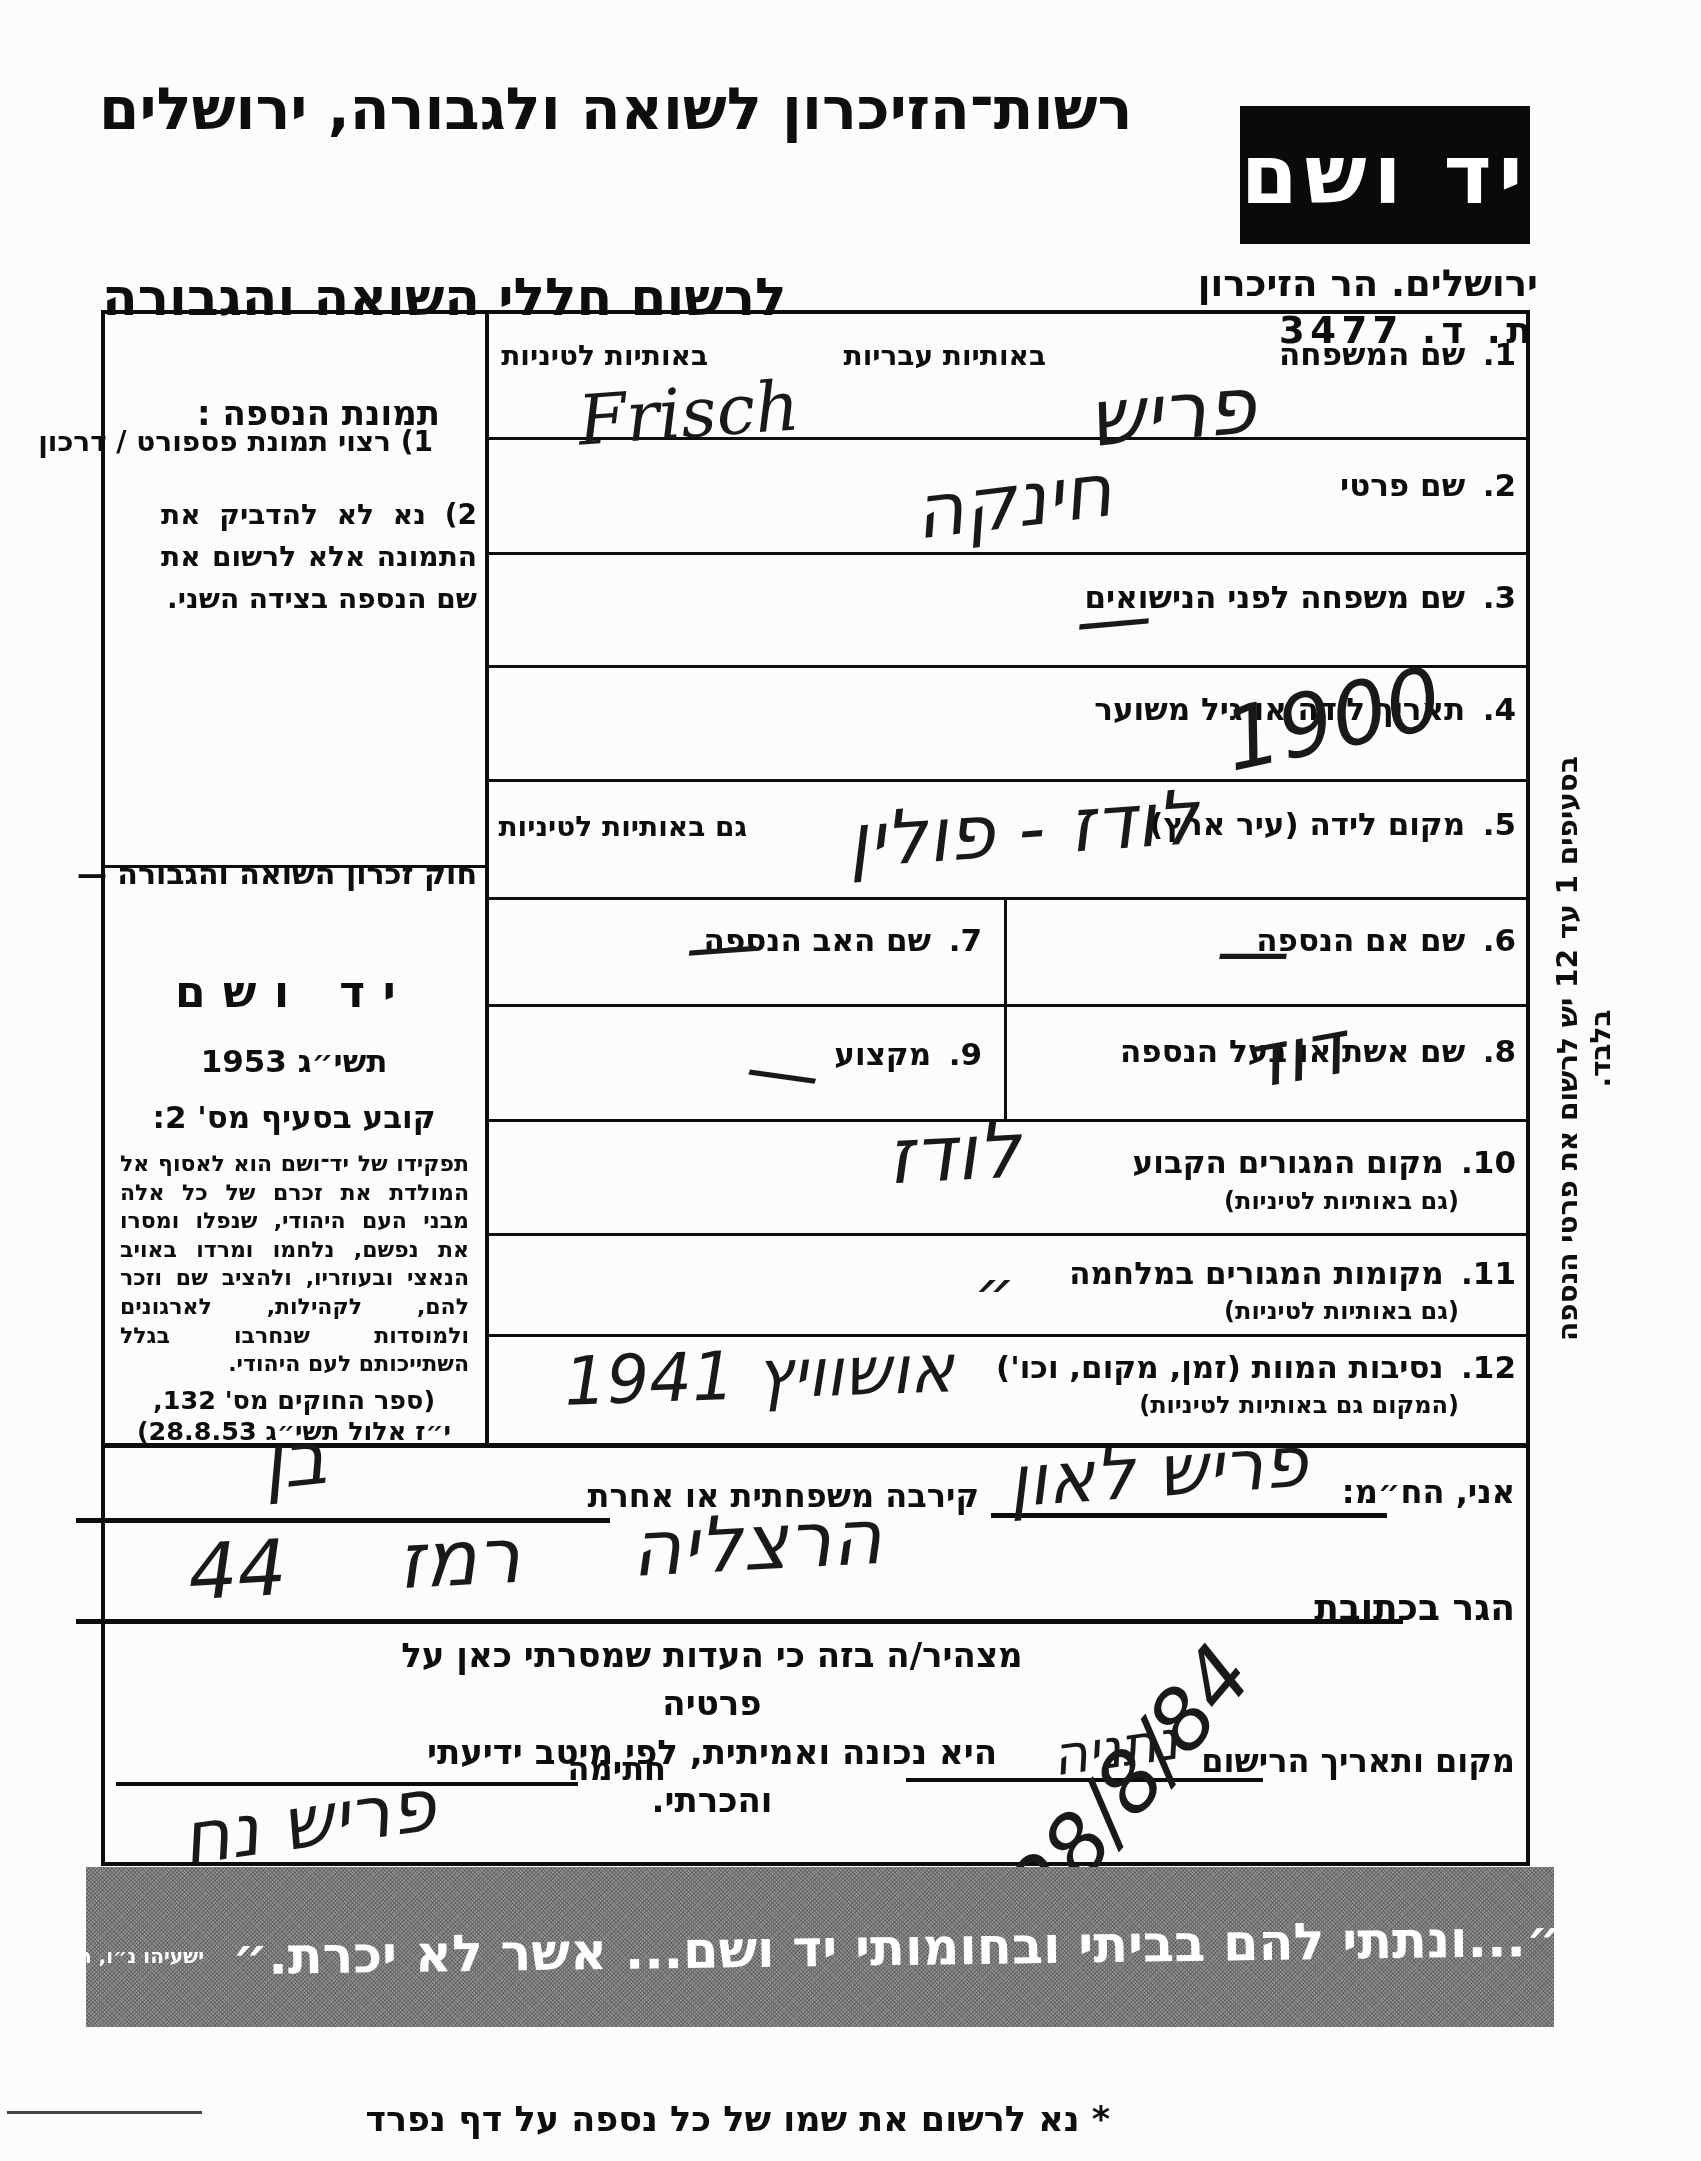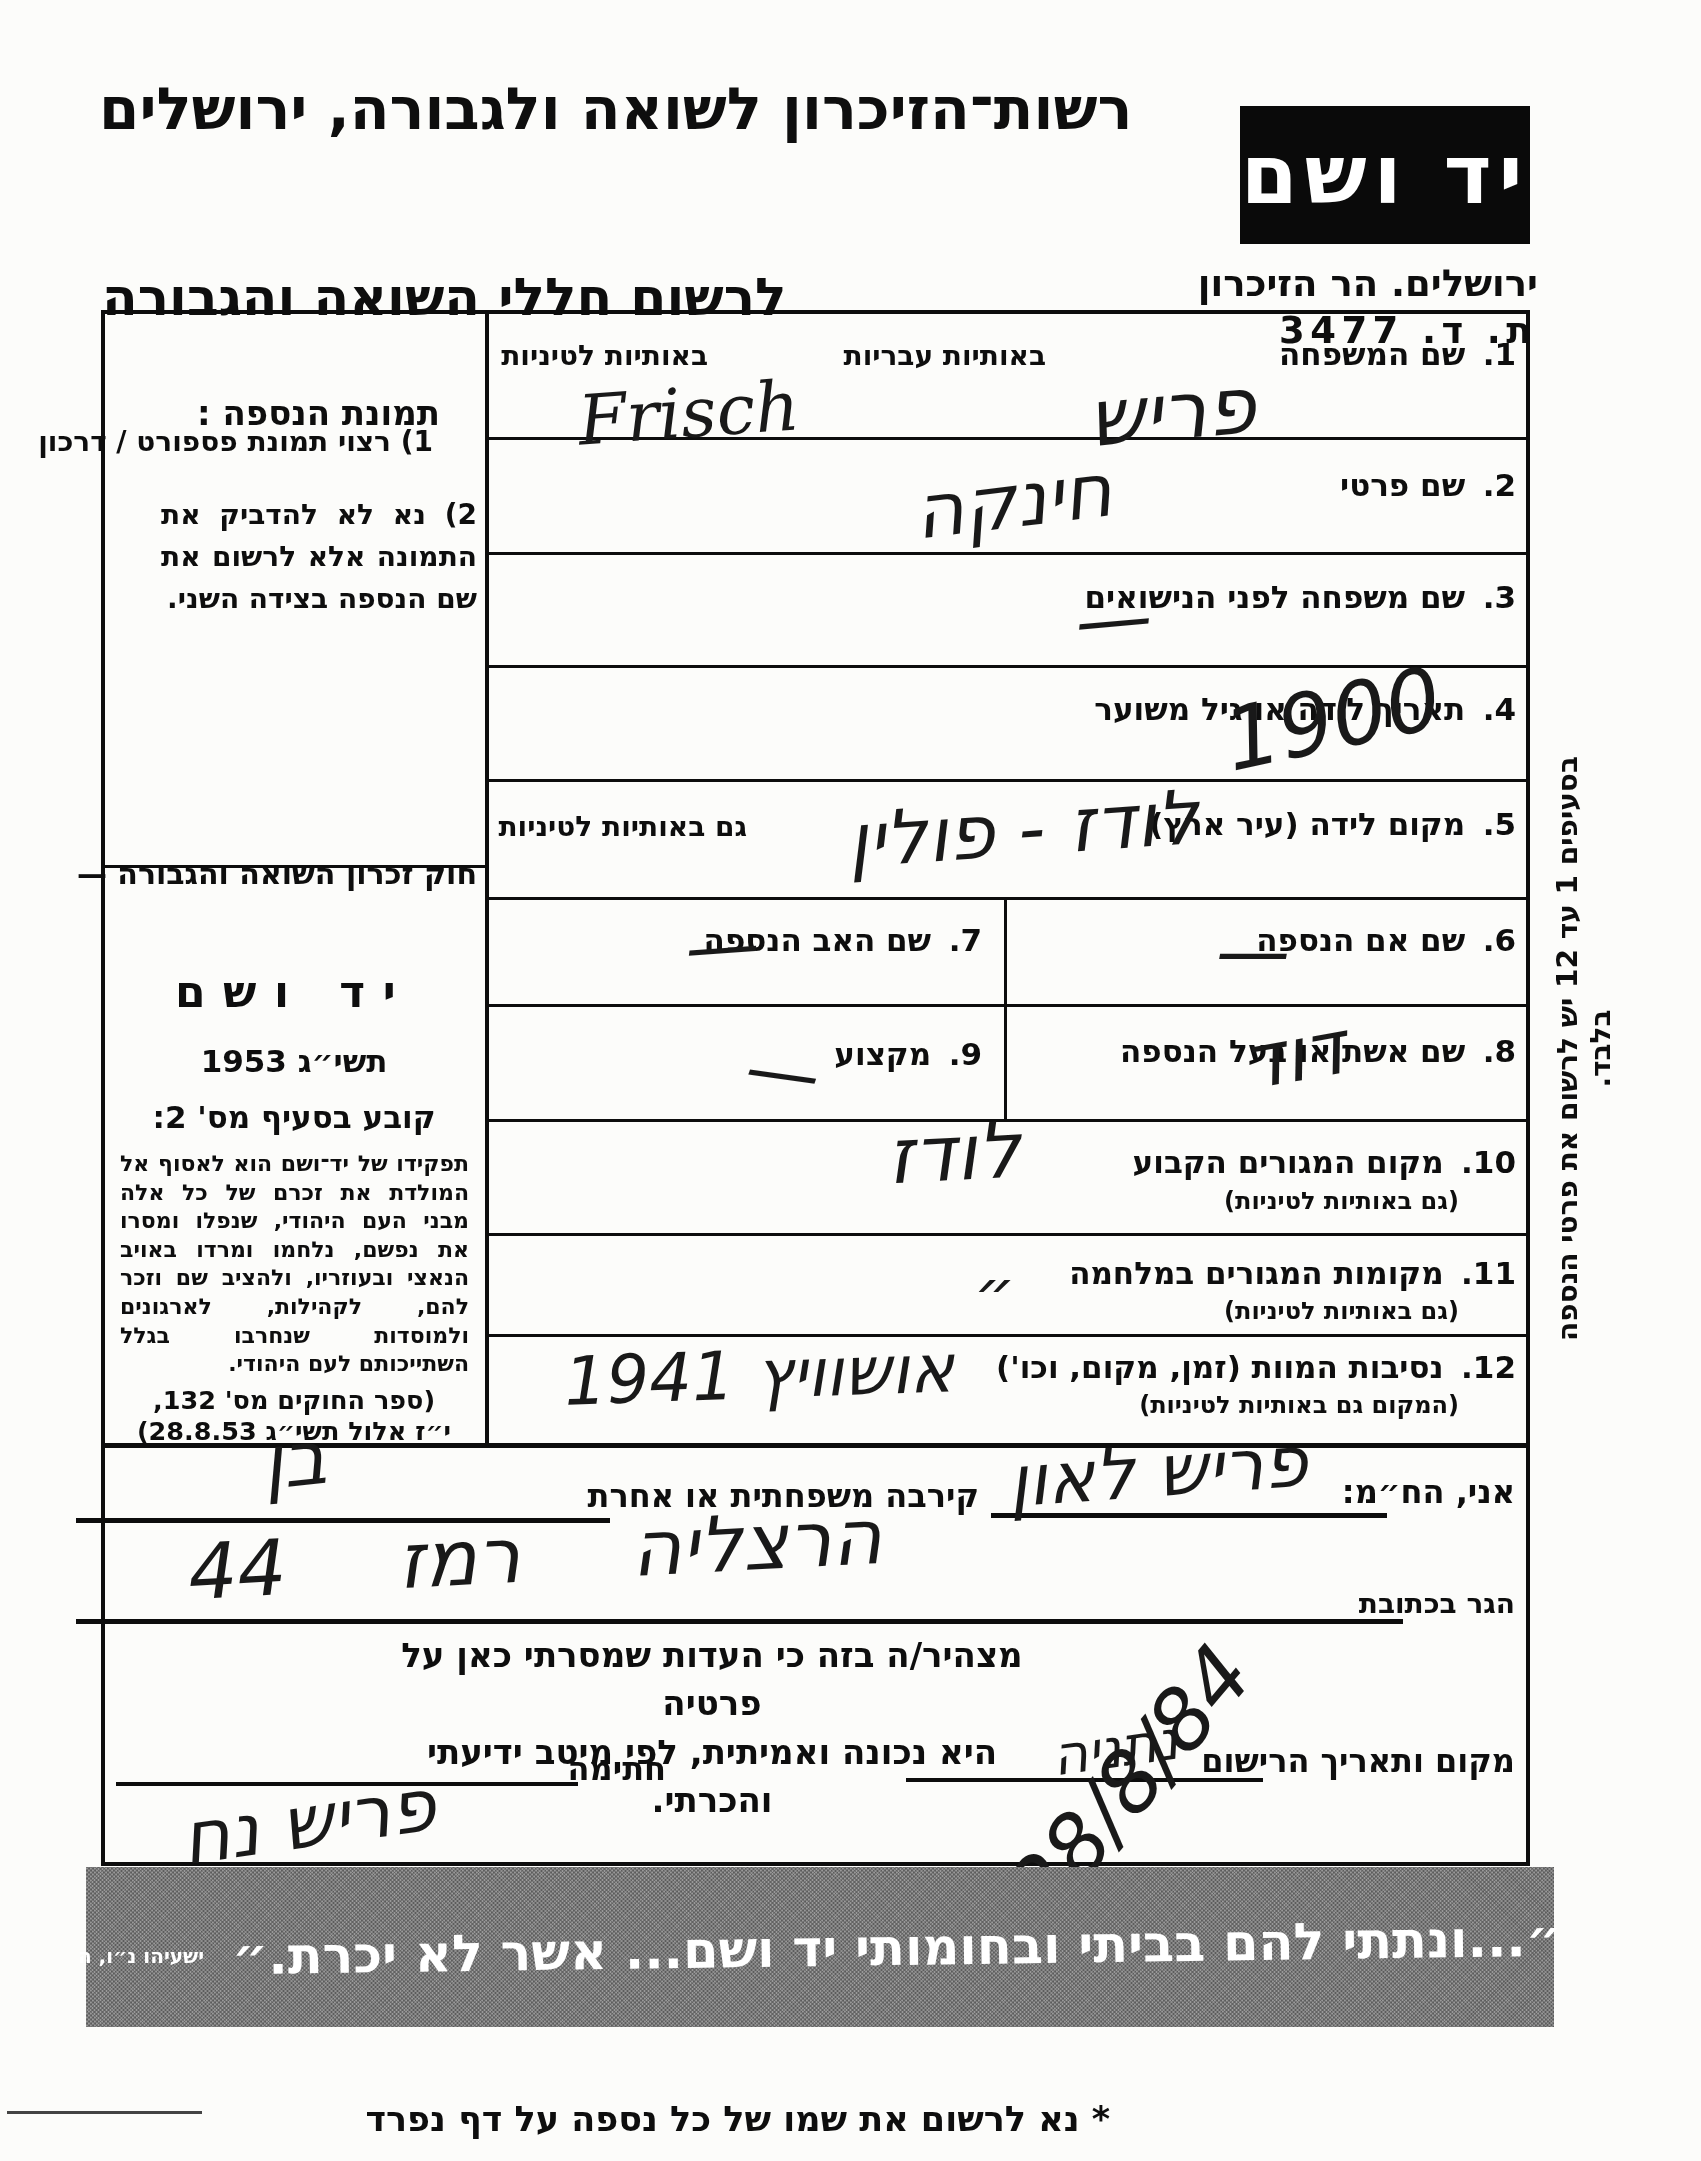--- a/index.html
+++ b/index.html
@@ -165,21 +165,21 @@
   <div class="hand" style="left:564px;top:1336px;font-size:67px;transform:rotate(-2deg);">אושוויץ 1941</div>
 
   <div class="abs he b" style="right:186px;top:1473px;font-size:32px;">אני, הח״מ:</div>
   <div class="line" style="left:991px;top:1513px;width:396px;height:4.7px;"></div>
   <div class="hand" style="left:1008px;top:1430px;font-size:71px;transform:rotate(-4deg);">פריש לאון</div>
 
   <div class="abs he b" style="right:722px;top:1477px;font-size:32px;">קירבה משפחתית או אחרת</div>
   <div class="line" style="left:76px;top:1518px;width:534px;height:4.7px;"></div>
   <div class="hand" style="left:262px;top:1416px;font-size:75px;transform:rotate(-6deg);">בן</div>
 
-  <div class="abs he b" style="right:186px;top:1587px;font-size:28px;">הגר בכתובת</div>
+  <div class="abs he b" style="right:186px;top:1587px;font-size:36px;">הגר בכתובת</div>
   <div class="line" style="left:76px;top:1619px;width:1327px;height:4.7px;"></div>
   <div class="hand" style="left:188px;top:1510px;font-size:77px;transform:rotate(-3deg);word-spacing:87px;">הרצליה רמז 44</div>
 
   <div id="decl">
     <div>מצהיר/ה בזה כי העדות שמסרתי כאן על פרטיה</div>
     <div>היא נכונה ואמיתית, לפי מיטב ידיעתי והכרתי.</div>
   </div>
 
   <div class="abs he b" style="right:186px;top:1742px;font-size:32px;">מקום ותאריך הרישום</div>
   <div class="line" style="left:906px;top:1778px;width:357px;height:4px;"></div>

